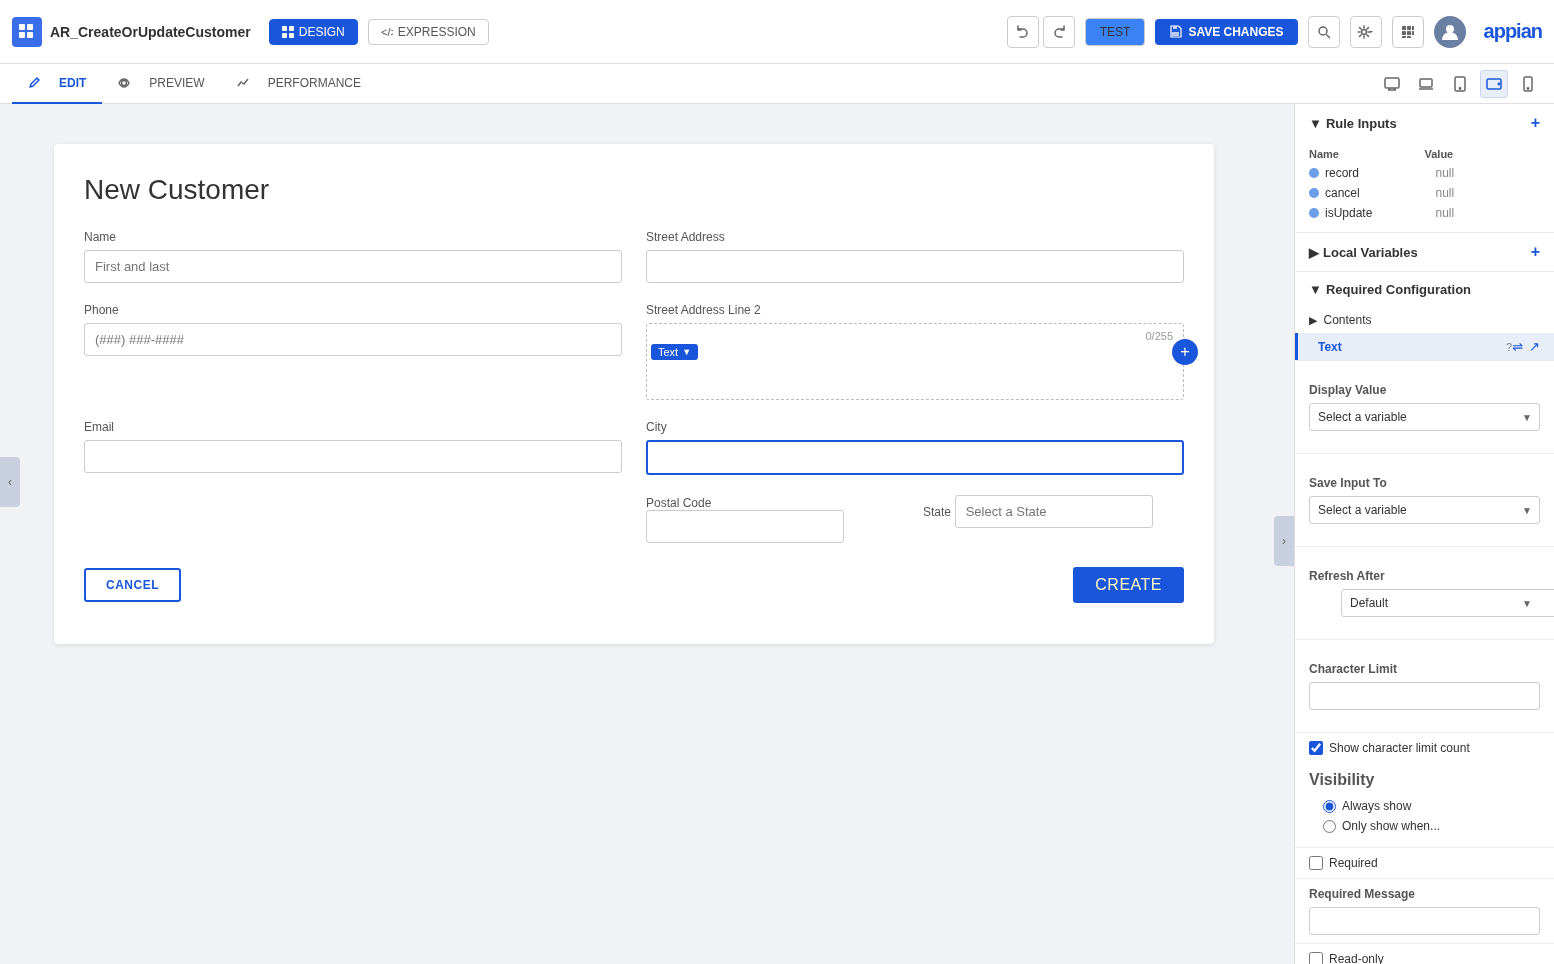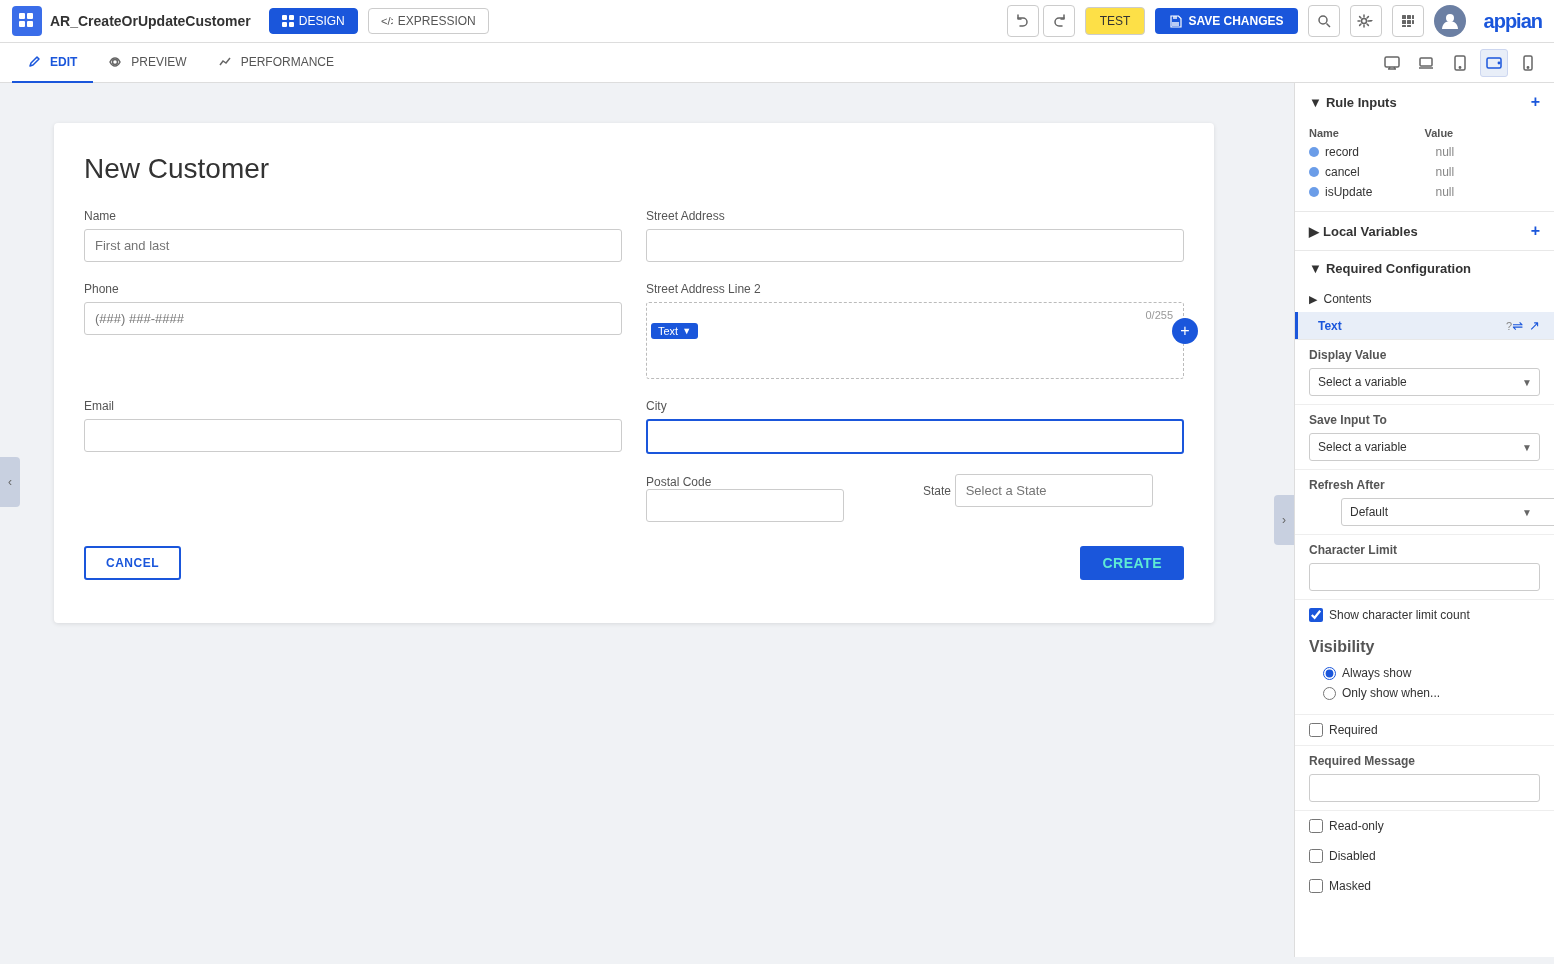--- a/index.html
+++ b/index.html
@@ -1,21 +1,21 @@
 <!DOCTYPE html>
 <html><head>
   <meta charset="utf-8">
   <style>
     * { box-sizing: border-box; margin: 0; padding: 0; font-family: -apple-system, BlinkMacSystemFont, 'Segoe UI', Arial, sans-serif; }
     body { background: #f0f2f5; font-size: 13px; color: #333; height: 964px; width: 1554px; overflow: hidden; }
 
     
     .topbar {
       display: flex; align-items: center; background: #fff; border-bottom: 1px solid #ddd;
-      height: 43px; padding: 0 12px; gap: 10px;
+      height: 64px; padding: 0 12px; gap: 10px;
     }
     .topbar-logo { display: flex; align-items: center; gap: 8px; margin-right: 8px; }
     .topbar-logo-icon {
       width: 30px; height: 30px; background: #3a6de9; border-radius: 4px;
       display: flex; align-items: center; justify-content: center; color: #fff; font-size: 16px;
     }
     .topbar-title { font-size: 14px; font-weight: 600; color: #333; }
     .topbar-btn {
       display: flex; align-items: center; gap: 5px; padding: 5px 12px;
       border: 1px solid #ccc; border-radius: 4px; background: #fff; cursor: pointer;
@@ -24,21 +24,21 @@
     .topbar-btn.active { background: #1a56db; color: #fff; border-color: #1a56db; }
     .topbar-spacer { flex: 1; }
     .topbar-undo-redo { display: flex; gap: 4px; }
     .topbar-undo-btn {
       width: 32px; height: 32px; border: 1px solid #ccc; border-radius: 4px;
       background: #fff; display: flex; align-items: center; justify-content: center;
       cursor: pointer; color: #666;
     }
     .topbar-test-btn {
       padding: 6px 14px; border: 1px solid #ccc; border-radius: 4px;
-      background: #fde047; cursor: pointer; font-size: 12px; color: #333; font-weight: 500;
+      background: #3b82f6; cursor: pointer; font-size: 12px; color: #333; font-weight: 500;
     }
     .topbar-save-btn {
       display: flex; align-items: center; gap: 6px; padding: 6px 14px;
       background: #1a56db; color: #fff; border: none; border-radius: 4px;
       cursor: pointer; font-size: 12px; font-weight: 600;
     }
     .topbar-icon-btn {
       width: 32px; height: 32px; border: 1px solid #ccc; border-radius: 4px;
       background: #fff; display: flex; align-items: center; justify-content: center;
       cursor: pointer; color: #666; font-size: 14px;
@@ -50,21 +50,21 @@
     }
     .appian-logo { margin-left: 8px; }
     .appian-logo-text { font-size: 20px; font-weight: 700; color: #1a56db; letter-spacing: -1px; }
 
     
     .tabbar {
       display: flex; align-items: center; background: #fff; border-bottom: 1px solid #ddd;
       height: 40px; padding: 0 12px; gap: 0;
     }
     .tabbar-item {
-      display: flex; align-items: center; gap: 10px; padding: 0 16px; height: 40px;
+      display: flex; align-items: center; gap: 19px; padding: 0 16px; height: 40px;
       cursor: pointer; font-size: 12px; color: #555; border-bottom: 2px solid transparent;
     }
     .tabbar-item.active { color: #1a56db; border-bottom: 2px solid #1a56db; font-weight: 600; }
     .tabbar-right { margin-left: auto; display: flex; align-items: center; gap: 6px; }
     .device-btn {
       width: 28px; height: 28px; display: flex; align-items: center; justify-content: center;
       cursor: pointer; color: #666; border: 1px solid transparent; border-radius: 3px;
     }
     .device-btn.active { background: #e8eef8; border-color: #ccd6f0; color: #1a56db; }
 
@@ -111,21 +111,21 @@
     }
 
     .form-actions { display: flex; justify-content: space-between; align-items: center; margin-top: 24px; }
     .cancel-btn {
       padding: 8px 20px; border: 2px solid #1a56db; border-radius: 3px;
       background: #fff; color: #1a56db; font-size: 12px; font-weight: 700;
       cursor: pointer; letter-spacing: 0.5px;
     }
     .create-btn {
       padding: 9px 22px; border: none; border-radius: 3px;
-      background: #1a56db; color: #5eead4; font-size: 14px; font-weight: 700;
+      background: #1a56db; color: #fef9c3; font-size: 16px; font-weight: 400;
       cursor: pointer; letter-spacing: 0.5px;
     }
 
     .add-row-btn {
       position: absolute; right: -14px; top: 50%;
       width: 26px; height: 26px; background: #1a56db; color: #fff;
       border-radius: 50%; display: flex; align-items: center; justify-content: center;
       font-size: 16px; cursor: pointer; transform: translateY(-50%);
     }
 
@@ -165,21 +165,21 @@
 
     .text-config-row {
       display: flex; align-items: center; padding: 6px 14px 6px 20px;
       background: #e8eef8; border-left: 3px solid #1a56db;
     }
     .text-config-label { font-size: 12px; font-weight: 600; color: #1a56db; flex: 1; }
     .text-config-icons { display: flex; gap: 6px; margin-left: auto; }
     .text-config-icon { color: #1a56db; font-size: 13px; cursor: pointer; }
     .text-config-question { font-size: 11px; color: #888; margin-left: 3px; cursor: pointer; }
 
-    .config-section { padding: 8px 14px; border-bottom: 1px solid #eee; }
+    .config-section { padding: 22px 14px; border-bottom: 1px solid #eee; }
     .config-label { font-size: 12px; font-weight: 600; color: #555; margin-bottom: 6px; display: block; }
     .config-input {
       width: 100%; border: 1px solid #ccc; border-radius: 3px; padding: 6px 8px;
       font-size: 12px; color: #333; background: #fff;
     }
 
     .checkbox-row { display: flex; align-items: flex-end; gap: 6px; padding: 8px 14px; }
     .checkbox-row input[type=checkbox] { width: 14px; height: 14px; accent-color: #1a56db; }
     .checkbox-row label { font-size: 12px; color: #333; }
 

